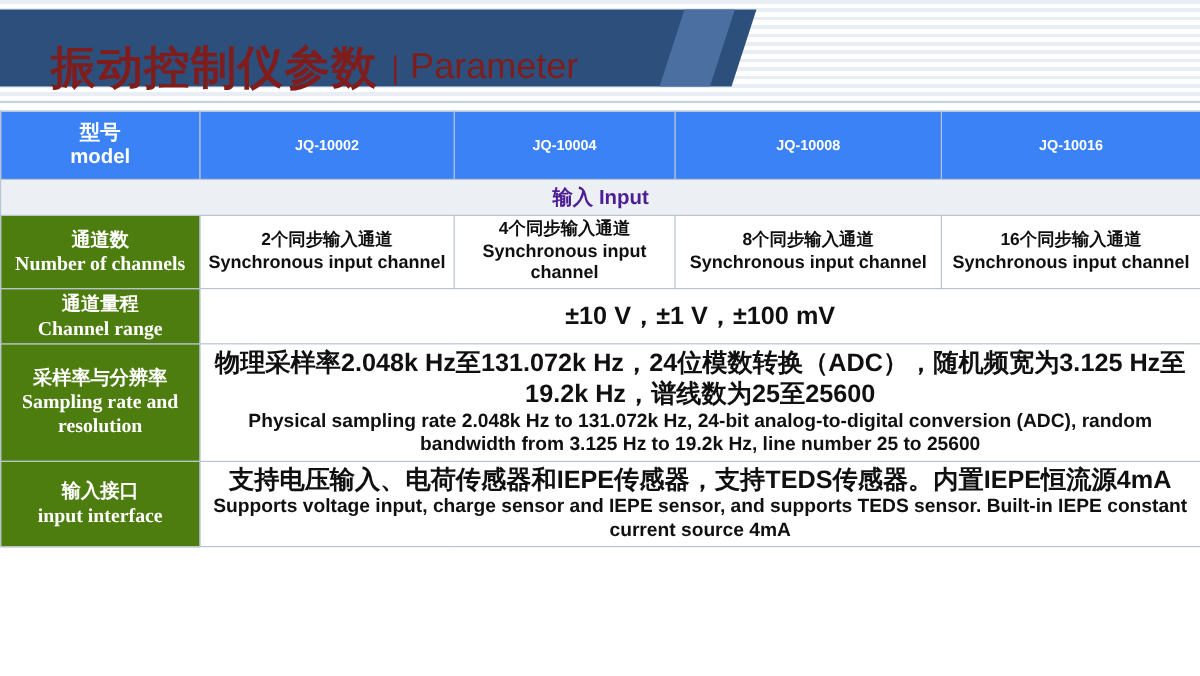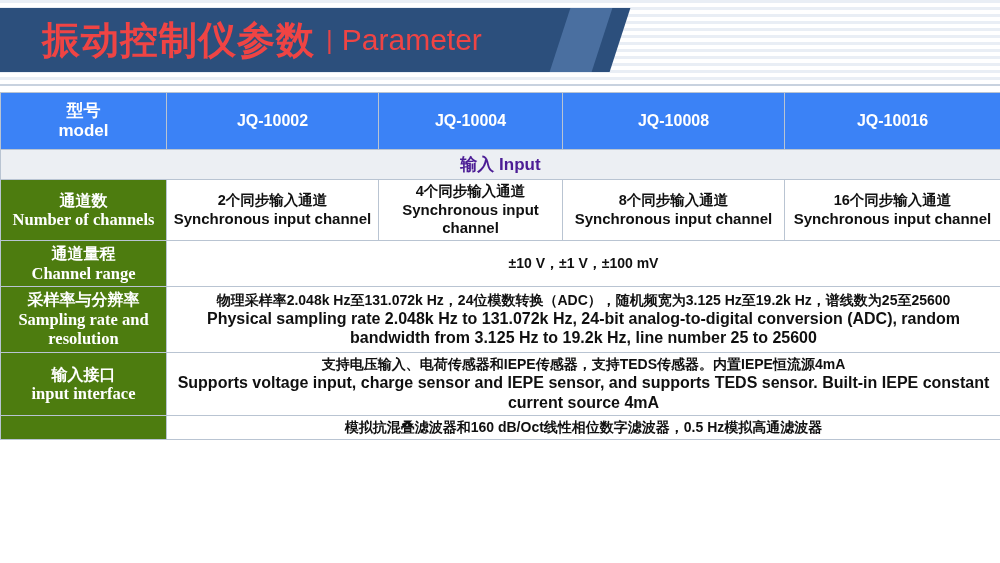--- a/index.html
+++ b/index.html
@@ -52,25 +52,25 @@
     left: 560px;
     top: 8px;
     width: 42px;
     height: 64px;
     background: #4a6fa0;
     transform: skewX(-18deg);
   }
   .header-text {
     position: absolute;
     left: 42px;
-    top: 12px;
+    top: 28px;
     height: 56px;
     display: flex;
     align-items: center;
-    color: #ef4444;
+    color: #7f1d1d;
     white-space: nowrap;
   }
   .header-cn {
     font-size: 38px;
     font-weight: bold;
     letter-spacing: 1px;
   }
   .header-sep {
     font-size: 26px;
     margin: 0 9px 0 11px;
@@ -122,21 +122,21 @@
     border-color: #54729b;
   }
   .hdr .model-cell {
     line-height: 1.18;
     font-size: 17px;
     padding: 8px 4px;
   }
   .hdr .model-cell .cn { display: block; }
   .hdr .model-cell .en { display: block; font-weight: bold; }
   .hdr .sku {
-    font-size: 16px;
+    font-size: 12px;
     font-weight: bold;
     padding: 10px 4px;
   }
 
   
   .section td {
     background: #eceff3;
     color: #4c1d95;
     text-align: center;
     font-size: 17px;
@@ -158,21 +158,21 @@
   .lbl .en { display: block; font-size: 16.5px; font-family: Liberation Serif, serif; }
 
   
   .val {
     background: #ffffff;
     color: #101010;
     text-align: center;
     font-weight: bold;
     line-height: 1.22;
   }
-  .val .cn { display: block; font-size: 14px; }
+  .val .cn { display: block; font-size: 21px; }
   .val .en { display: block; font-size: 16px; }
   .val.small .cn { font-size: 14.5px; }
   .val.small .en { font-size: 15px; }
   .val .line { display: block; }
 
   .center-merge {
     text-align: center;
   }
 </style>
 </head>
@@ -267,26 +267,17 @@
           <td class="lbl">
             <span class="cn">输入接口</span>
             <span class="en">input interface</span>
           </td>
           <td class="val center-merge" colspan="4">
             <span class="cn line">支持电压输入、电荷传感器和IEPE传感器，支持TEDS传感器。内置IEPE恒流源4mA</span>
             <span class="en line">Supports voltage input, charge sensor and IEPE sensor, and supports TEDS sensor. Built-in IEPE constant current source 4mA</span>
           </td>
         </tr>
 
-        <tr>
-          <td class="lbl">
-            <span class="cn"></span>
-            <span class="en"></span>
-          </td>
-          <td class="val center-merge" colspan="4">
-            <span class="cn line">模拟抗混叠滤波器和160 dB/Oct线性相位数字滤波器，0.5 Hz模拟高通滤波器</span>
-          </td>
-        </tr>
       </tbody>
     </table>
   </div>
 
 </div>
 
 </body></html>

